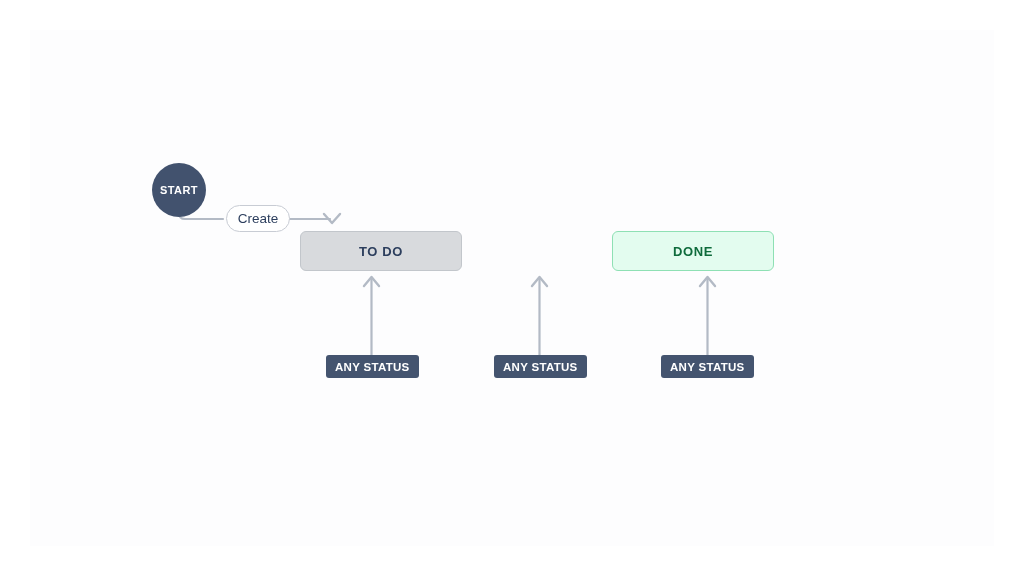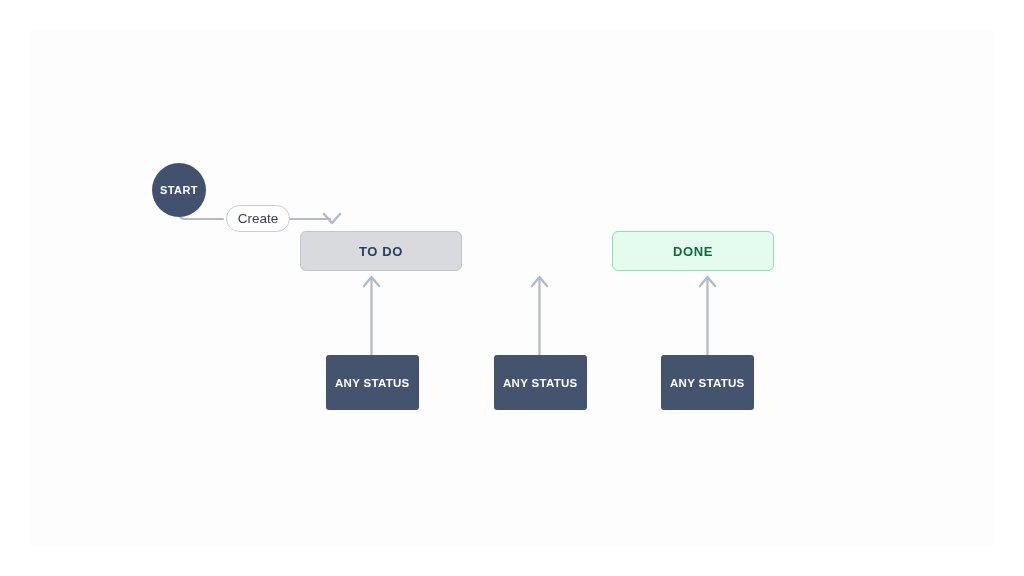--- a/index.html
+++ b/index.html
@@ -102,21 +102,21 @@
     border: 1.4px solid #8ee0b4;
     text-align: right;
   }
   #box-done .lbl { color: #0f6b3c; }
 
   
   .any-badge {
     position: absolute;
     top: 355px;
     height: 23px;
-    padding: 16px 9px;
+    padding: 0 9px;
     background: #44546f;
     border-radius: 3px;
     display: flex;
     align-items: center;
     justify-content: center;
   }
   .any-badge .lbl {
     color: #ffffff;
     font-size: 11.5px;
     font-weight: bold;

